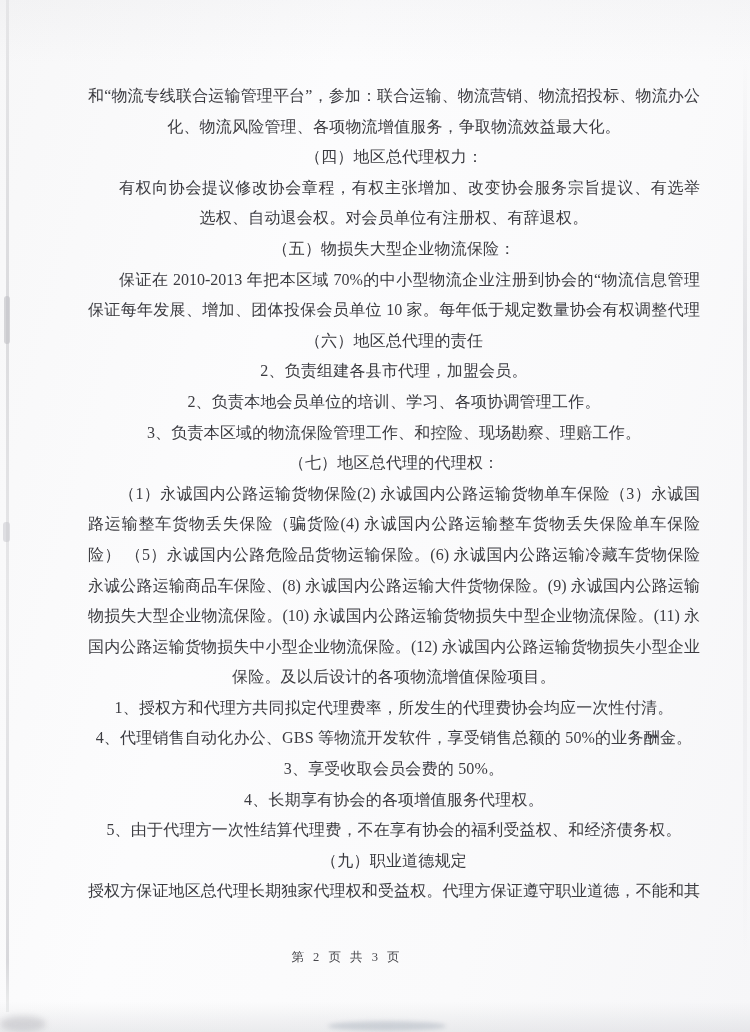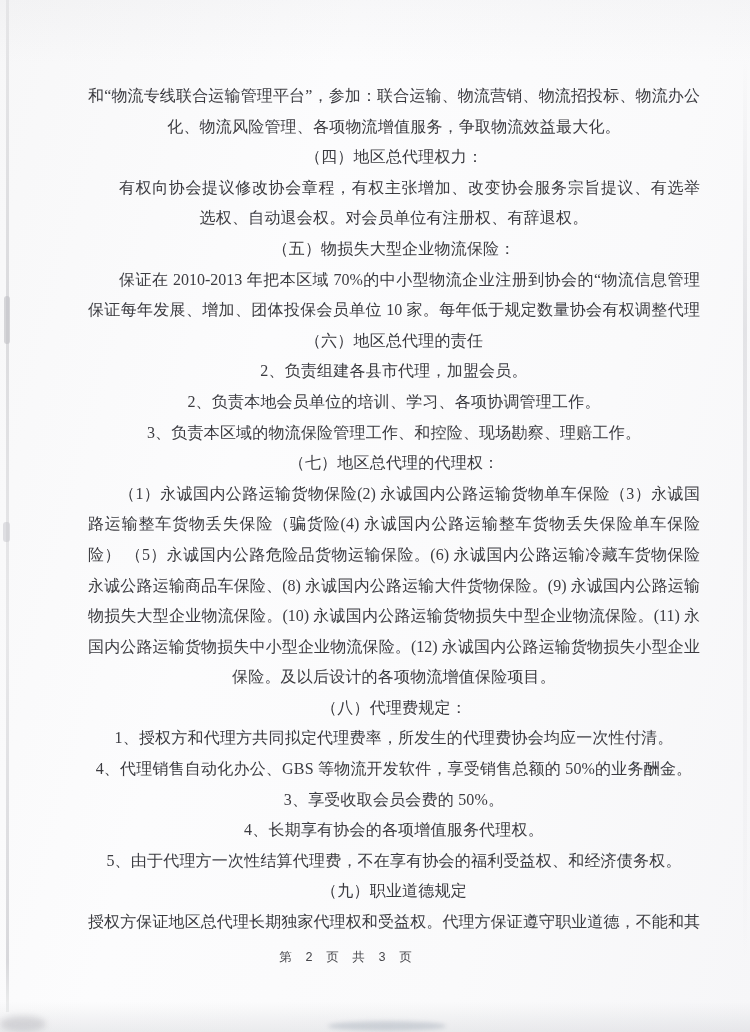--- a/index.html
+++ b/index.html
@@ -75,21 +75,20 @@
 
   .footer {
     position: absolute;
     top: 949px;
     left: 0;
     width: 694px;
     text-align: center;
     font-size: 12.5px;
     letter-spacing: 3px;
     color: #46464b;
-    font-family: Liberation Mono, monospace;
   }
 </style>
 </head>
 <body>
 
 <div class="paper">
 
   <div class="artifact top-shade"></div>
   <div class="artifact scan-edge-left"></div>
   <div class="artifact scan-blot-a"></div>
@@ -113,21 +112,20 @@
     <div class="line">2、负责本地会员单位的培训、学习、各项协调管理工作。</div>
     <div class="line">3、负责本区域的物流保险管理工作、和控险、现场勘察、理赔工作。</div>
     <div class="line">（七）地区总代理的代理权：</div>
     <div class="line indent full">（1）永诚国内公路运输货物保险(2) 永诚国内公路运输货物单车保险（3）永诚国内公</div>
     <div class="line full">路运输整车货物丢失保险（骗货险(4) 永诚国内公路运输整车货物丢失保险单车保险（骗货</div>
     <div class="line full">险） （5）永诚国内公路危险品货物运输保险。(6) 永诚国内公路运输冷藏车货物保险（7）</div>
     <div class="line full">永诚公路运输商品车保险、(8) 永诚国内公路运输大件货物保险。(9) 永诚国内公路运输货</div>
     <div class="line full">物损失大型企业物流保险。(10) 永诚国内公路运输货物损失中型企业物流保险。(11) 永诚</div>
     <div class="line full">国内公路运输货物损失中小型企业物流保险。(12) 永诚国内公路运输货物损失小型企业物流</div>
     <div class="line">保险。及以后设计的各项物流增值保险项目。</div>
-    <div class="line">（八）代理费规定：</div>
     <div class="line">1、授权方和代理方共同拟定代理费率，所发生的代理费协会均应一次性付清。</div>
     <div class="line">4、代理销售自动化办公、GBS 等物流开发软件，享受销售总额的 50%的业务酬金。</div>
     <div class="line">3、享受收取会员会费的 50%。</div>
     <div class="line">4、长期享有协会的各项增值服务代理权。</div>
     <div class="line">5、由于代理方一次性结算代理费，不在享有协会的福利受益权、和经济债务权。</div>
     <div class="line">（九）职业道德规定</div>
     <div class="line full">授权方保证地区总代理长期独家代理权和受益权。代理方保证遵守职业道德，不能和其它保</div>
   </div>
 
   <div class="footer">第 2 页 共 3 页</div>

